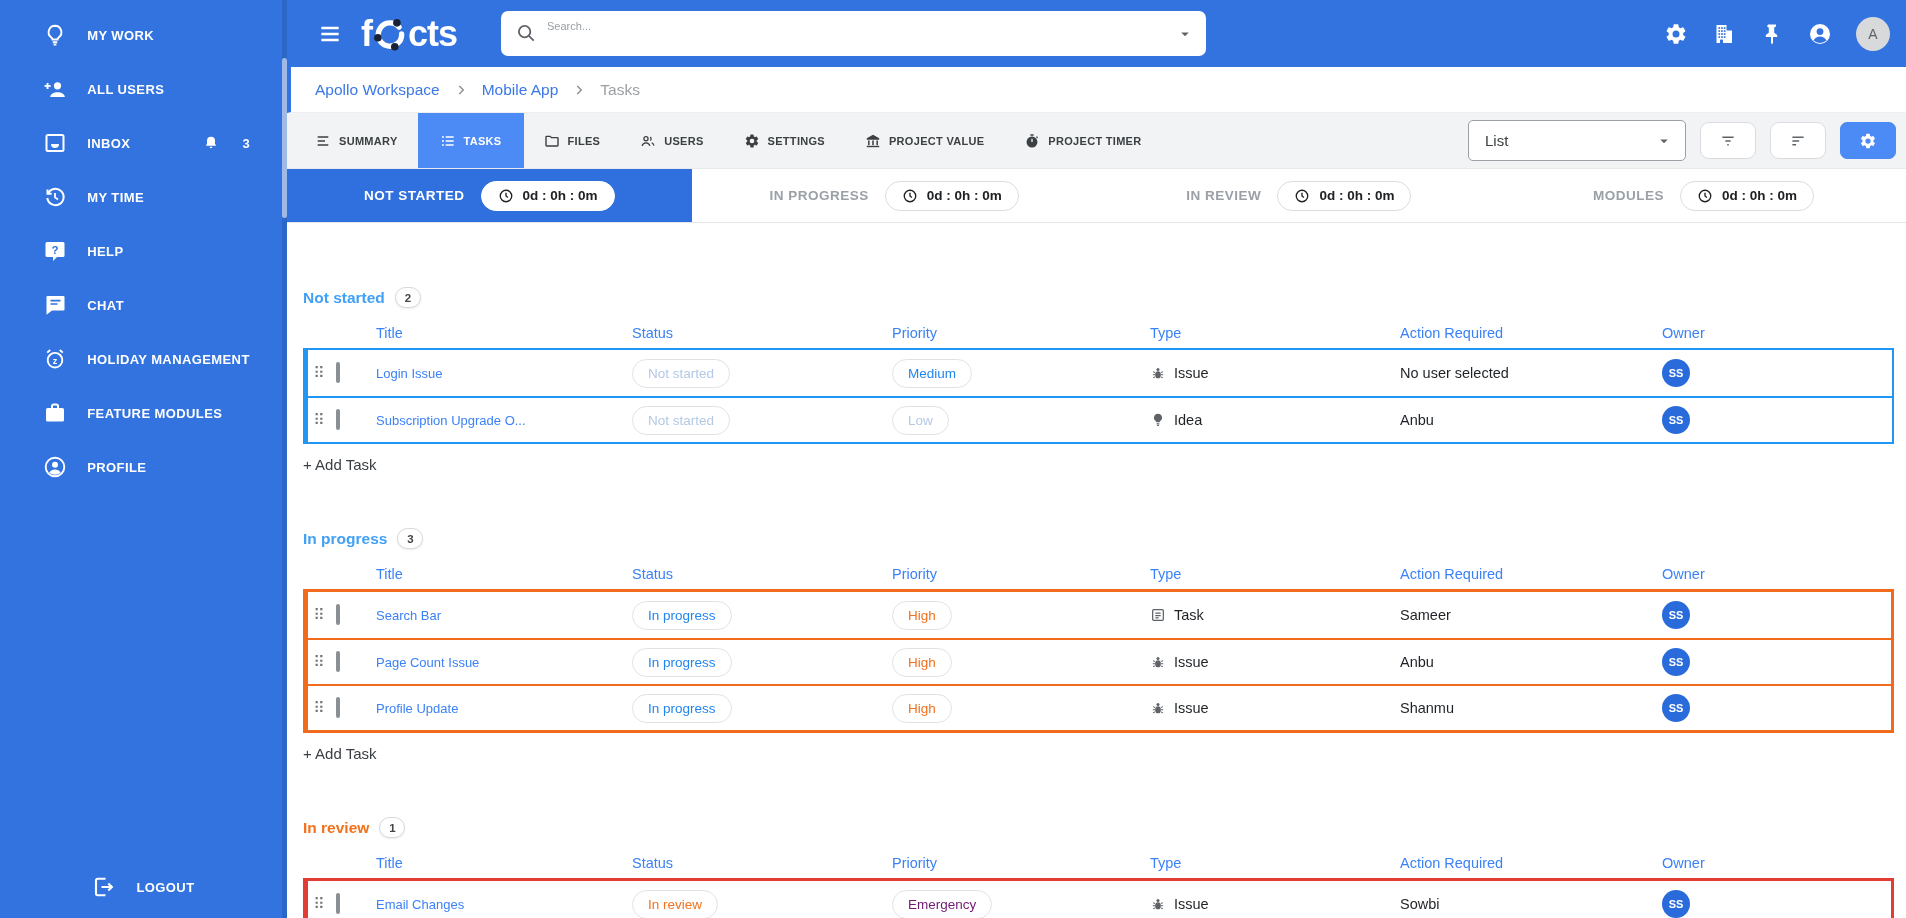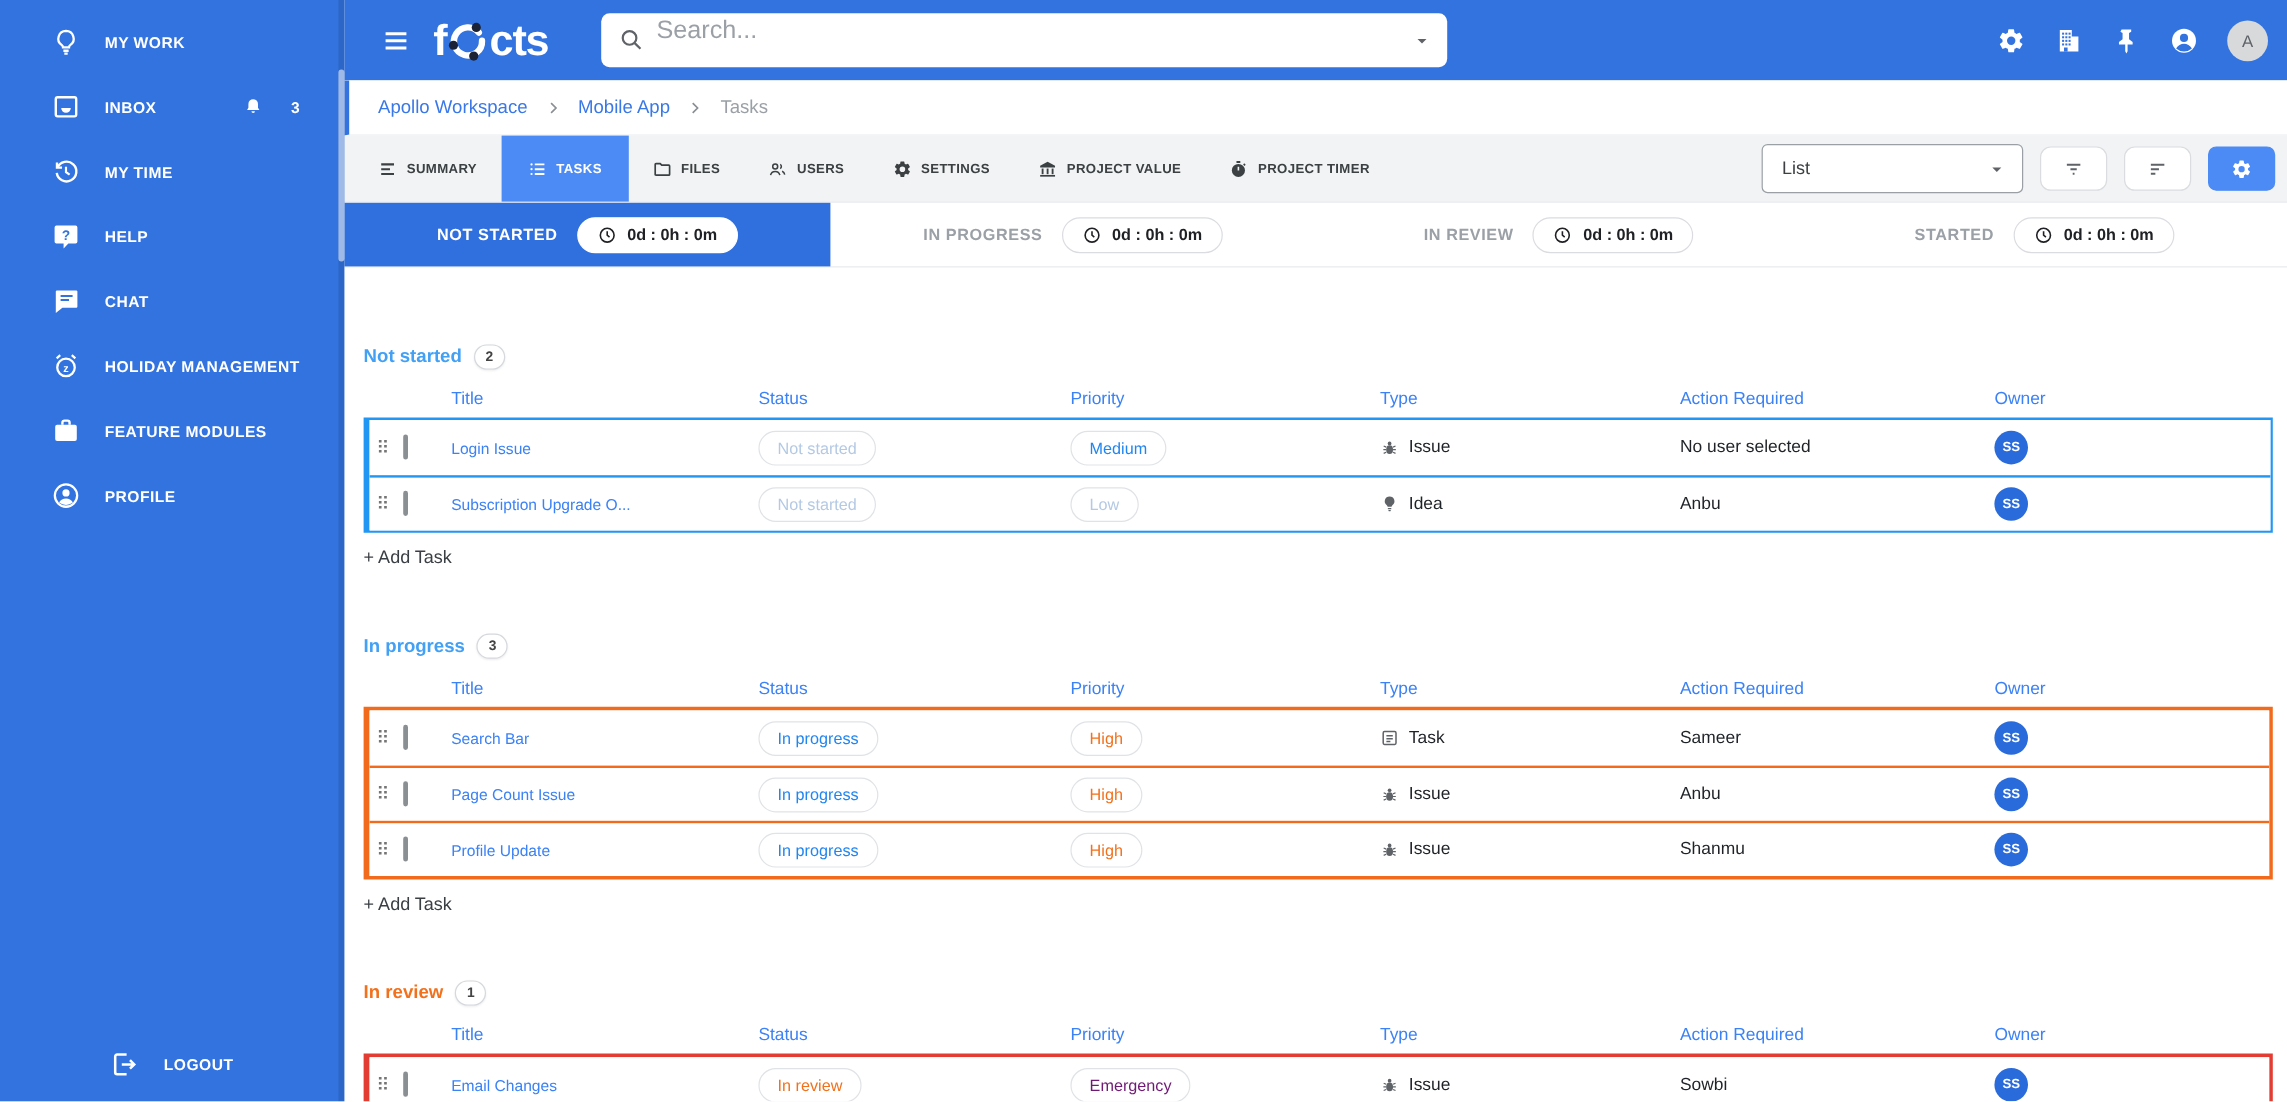--- a/index.html
+++ b/index.html
@@ -32,21 +32,21 @@
 
   
   .topbar { height:67px; background:#3273DF; display:flex; align-items:center;
     padding:0 16px 0 30px; gap:18px; }
   .burger { width:26px; height:26px; color:#fff; cursor:pointer; flex:none; }
   .logo { display:flex; align-items:center; color:#fff; font-weight:700; font-size:36px;
     letter-spacing:-1px; line-height:1; cursor:default; }
   .logo .mark { width:34px; height:34px; margin:0 1px; }
   .searchwrap { position:relative; width:705px; margin-left:26px; }
   .searchwrap input { width:100%; height:45px; border:none; border-radius:7px;
-    padding:0 44px 16px 46px; font-size:21px; color:#1d4ed8; outline:none; background:#fff; }
+    padding:0 44px 16px 46px; font-size:11px; color:#1d4ed8; outline:none; background:#fff; }
   .searchwrap input::placeholder { color:#9aa0a6; }
   .searchwrap .s-ic { position:absolute; left:14px; top:11px; width:22px; height:22px; color:#5f6368; }
   .searchwrap .c-ic { position:absolute; right:12px; top:14px; width:18px; height:18px; color:#5f6368; cursor:pointer; }
   .top-right { margin-left:auto; display:flex; align-items:center; gap:24px; }
   .top-ic { width:24px; height:24px; color:#fff; cursor:pointer; }
   .avatar-a { width:34px; height:34px; border-radius:50%; background:#D7D9DB; color:#5f6368;
     font-size:14px; display:flex; align-items:center; justify-content:center; cursor:pointer; }
 
   
   .breadcrumb { height:46px; background:#fff; border-left:4px solid #3273DF;
@@ -140,20 +140,31 @@
       <div class="side-item">
         <span class="ic">
             <svg viewBox="0 0 24 24" fill="none" stroke="currentColor" stroke-width="1.9">
               <path d="M12 2.8a6.4 6.4 0 0 0-3.7 11.6c.8.6 1.2 1.4 1.2 2.1h5c0-.7.4-1.5 1.2-2.1A6.4 6.4 0 0 0 12 2.8z"></path>
               <path d="M9.8 19.3h4.4M10.6 21.6h2.8"></path>
             </svg>
           </span>
         <span class="lbl">MY WORK</span>
       </div>
 
+      <div class="side-item">
+        <span class="ic">
+            <svg viewBox="0 0 24 24" fill="currentColor">
+              <circle cx="14.5" cy="8.8" r="3.6"></circle>
+              <path d="M7.2 20c0-3.1 3.6-4.8 7.3-4.8s7.3 1.7 7.3 4.8z"></path>
+              <rect x="3.6" y="6" width="1.9" height="6"></rect>
+              <rect x="1.6" y="8" width="6" height="1.9"></rect>
+            </svg>
+          </span>
+        <span class="lbl">ALL USERS</span>
+      </div>
 
       <div class="side-item">
         <span class="ic">
             <svg viewBox="0 0 24 24" fill="none" stroke="currentColor" stroke-width="2">
               <rect x="3.5" y="4" width="17" height="16" rx="1.5"></rect>
               <path d="M3.5 13h4.5a4 4 0 0 0 8 0h4.5" fill="currentColor" stroke="none"></path>
             </svg>
           </span>
         <span class="lbl">INBOX</span>
         <span class="side-badge">
@@ -476,21 +487,21 @@
           <span class="ic">
               <svg viewBox="0 0 24 24" fill="none" stroke="currentColor" stroke-width="2">
                 <circle cx="12" cy="12" r="8.6"></circle>
                 <path d="M12 7.2V12l2.9 2.3"></path>
               </svg>
             </span>
           <span>0d : 0h : 0m</span>
         </span>
       </div>
       <div class="seg">
-        <span class="seg-lbl">STARTED</span>
+        <span class="seg-lbl">MODULES</span>
         <span class="chip">
           <span class="ic">
               <svg viewBox="0 0 24 24" fill="none" stroke="currentColor" stroke-width="2">
                 <circle cx="12" cy="12" r="8.6"></circle>
                 <path d="M12 7.2V12l2.9 2.3"></path>
               </svg>
             </span>
           <span>0d : 0h : 0m</span>
         </span>
       </div>

